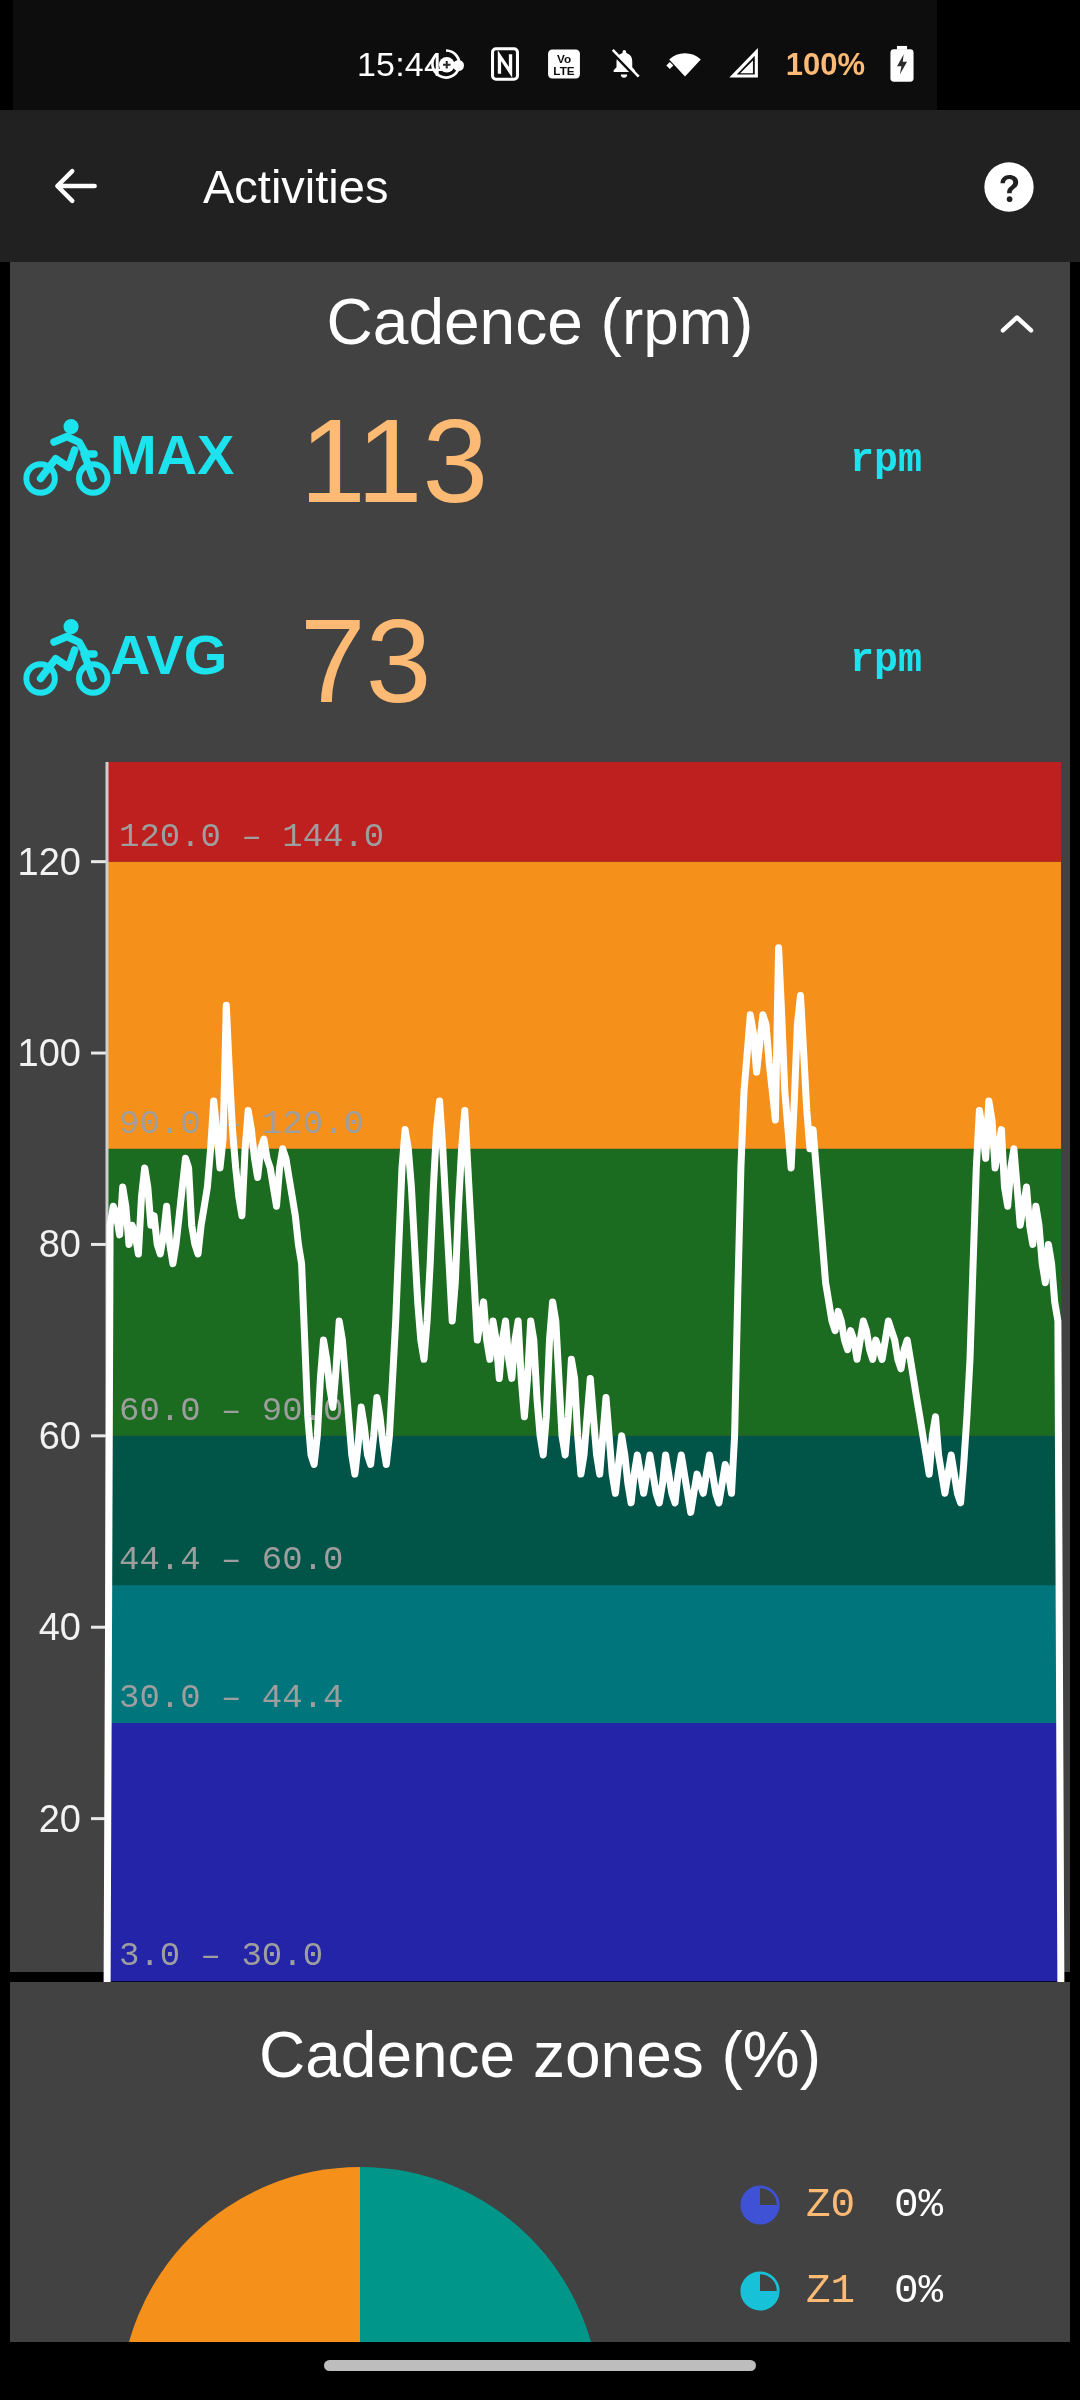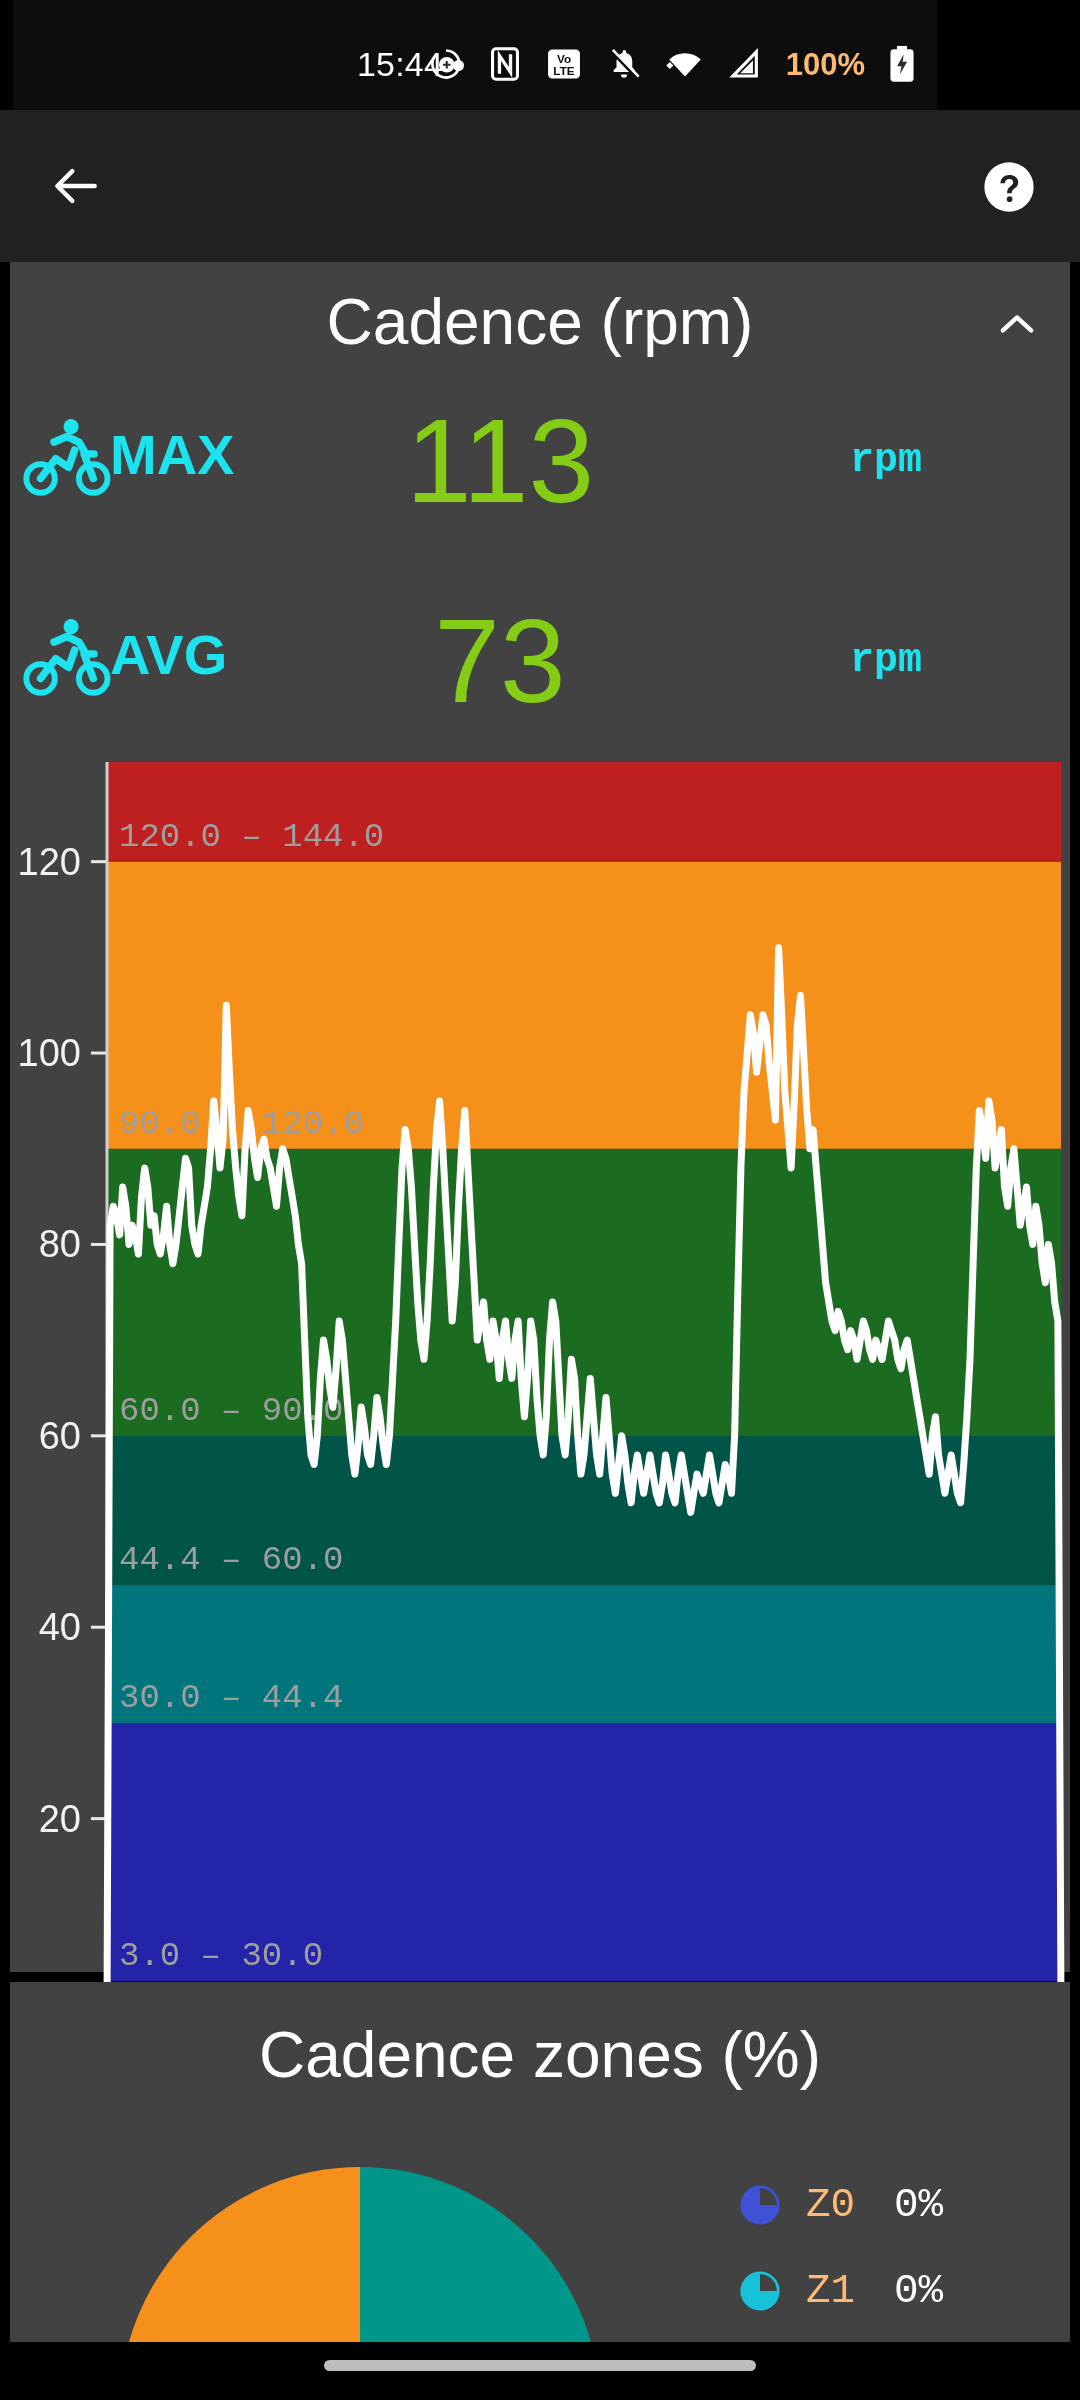--- a/index.html
+++ b/index.html
@@ -72,21 +72,21 @@
   .stat-icon{
     position:absolute; left:10px; top:16px; width:95px; height:95px;
   }
   .stat-label{
     position:absolute; left:100px; top:30px;
     color:#1CE3EE; font-size:56px; font-weight:bold; line-height:62px;
     font-family:Liberation Sans, sans-serif;
   }
   .stat-value{
     position:absolute; left:290px; top:0; width:400px;
-    text-align:center; color:#84cc16; font-size:118px; line-height:135px;
+    color:#fdba74; font-size:118px; line-height:135px;
     font-weight:normal;
   }
   .stat-unit{
     position:absolute; left:840px; top:40px;
     color:#1CE3EE; font-size:40px; font-weight:bold; line-height:54px;
     font-family:"Liberation Mono", monospace;
   }
 
   
   .chart-wrap{
@@ -192,20 +192,21 @@
       </span>
     </div>
   </div>
 
   <div class="appbar">
     <div class="back-btn">
       <svg width="56" height="56" viewBox="0 0 24 24">
         <path fill="none" stroke="#fff" stroke-width="1.9" stroke-linecap="round" stroke-linejoin="round" d="M20 12H4.2M10.4 5.6 4 12l6.4 6.4"></path>
       </svg>
     </div>
+    <div class="appbar-title">Activities</div>
     <div class="help-btn">
       <svg width="58" height="58" viewBox="0 0 24 24">
         <circle cx="12" cy="12" r="10.2" fill="#fff"></circle>
         <path fill="#212121" d="M11.2 14.6c0-1.5.35-2.1 1.35-2.85.9-.7 1.2-1.05 1.2-1.7 0-.8-.6-1.35-1.6-1.35-1.05 0-1.75.6-1.85 1.7H8.45c.1-2.1 1.6-3.4 3.75-3.4 2.1 0 3.6 1.25 3.6 3 0 1.15-.5 1.85-1.55 2.65-.9.7-1.15 1.05-1.15 1.95zm1.05 3.65c-.7 0-1.2-.5-1.2-1.2s.5-1.2 1.2-1.2 1.2.5 1.2 1.2-.5 1.2-1.2 1.2z"></path>
       </svg>
     </div>
   </div>
 
   <div class="card">
 

